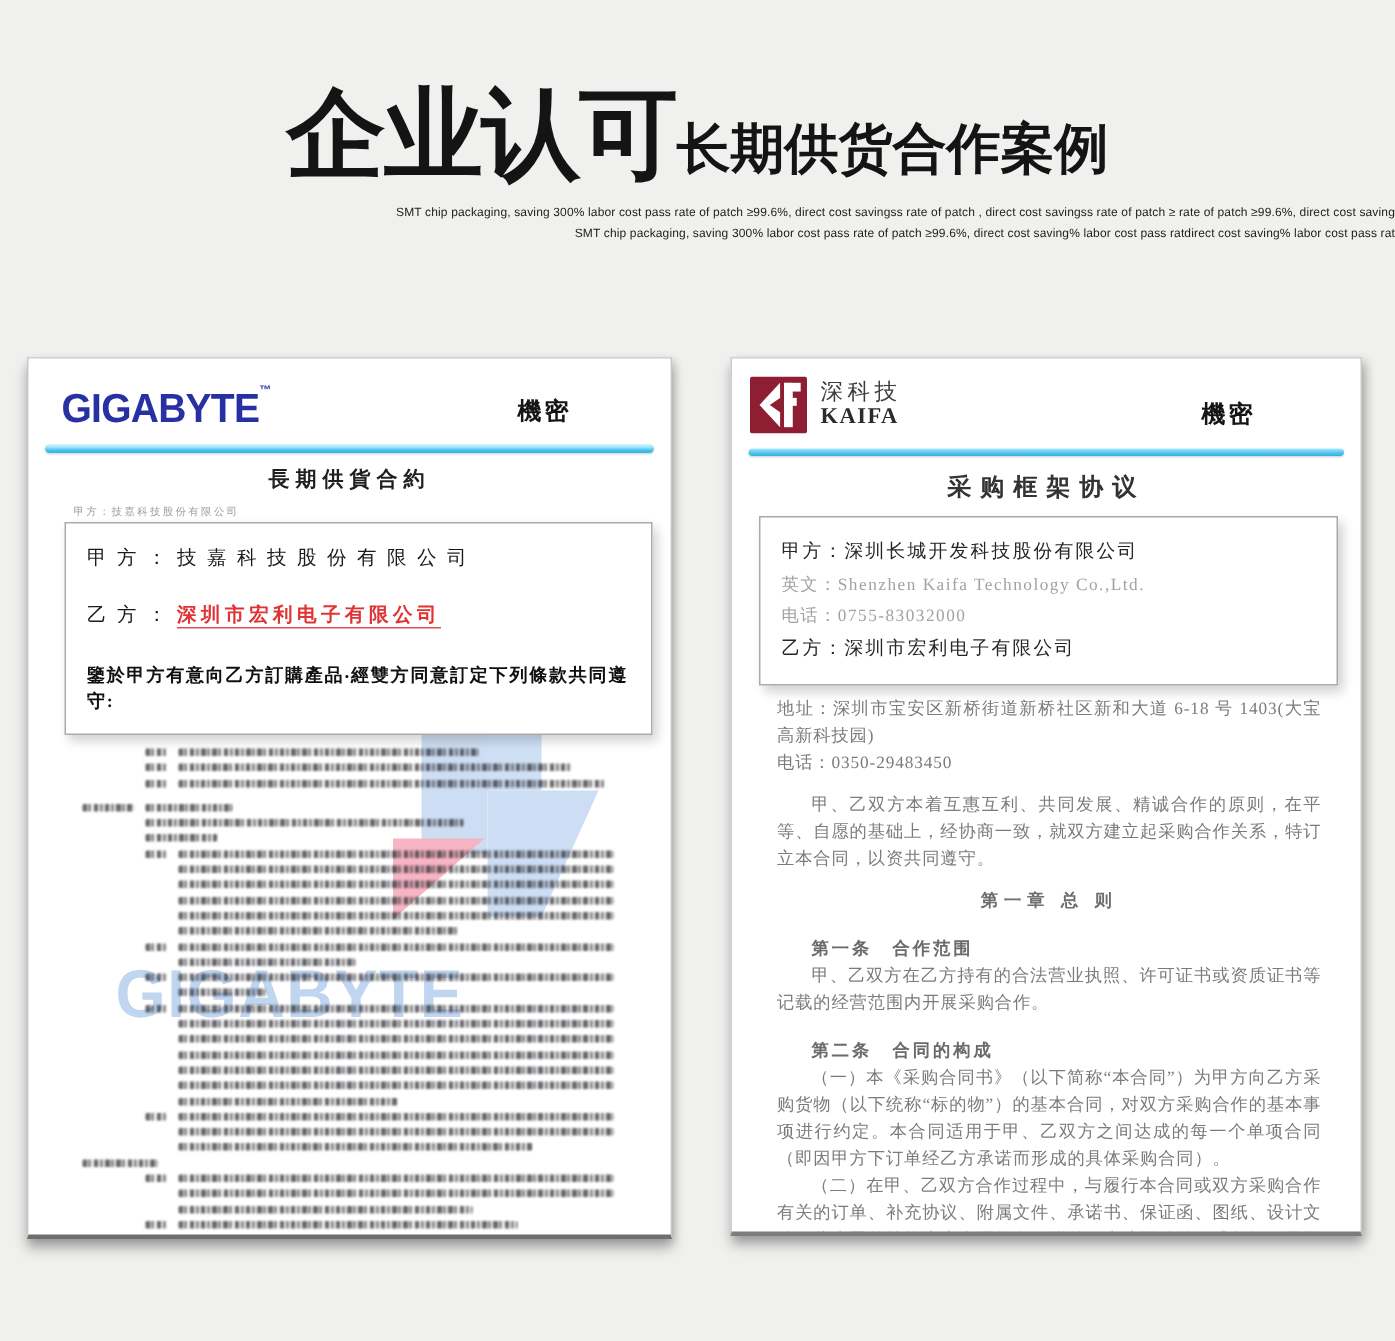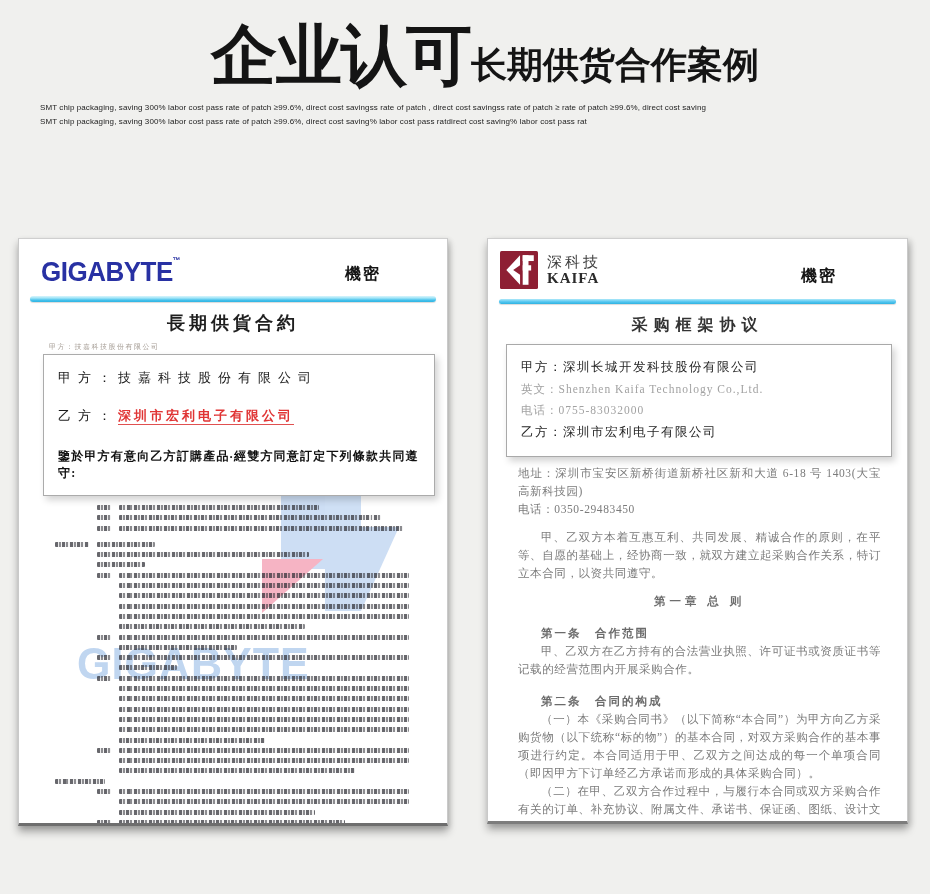--- a/index.html
+++ b/index.html
@@ -3,21 +3,21 @@
 <meta charset="utf-8">
 <style>
   html,body{margin:0;padding:0;}
   body{
     width:930px;height:894px;overflow:hidden;
     background:#f0f0ee;
     font-family:"Liberation Sans", sans-serif;
     position:relative;
   }
   
-  .header{padding-top:22px;text-align:left;color:#141414;margin-left:40px;}
+  .header{padding-top:56px;text-align:right;color:#141414;}
   .title-row{display:flex;justify-content:center;align-items:flex-end;line-height:1;}
   .title-main{font-size:66px;font-weight:700;letter-spacing:-1px;}
   .title-sub{font-size:36px;font-weight:700;padding-bottom:5px;letter-spacing:0px;}
   .tagline{font-size:8px;color:#1c1c1c;letter-spacing:0.1px;}
   .tagline.l1{margin:15px 0 0 0;}
   .tagline.l2{margin:5px 0 0 0;}
   
   .docs-row{position:absolute;top:238px;left:0;width:930px;display:flex;}
   .doc{
     background:#ffffff;box-sizing:border-box;position:relative;overflow:hidden;
@@ -48,21 +48,21 @@
   .brand-gigabyte sup{font-size:8px;vertical-align:18px;}
   
   .divider{
     height:6px;border-radius:4px;margin:8px 11px 0 11px;
     background:linear-gradient(to bottom,#d9f4fc 0%,#9fe4f7 35%,#45c1ec 70%,#2fb4e2 100%);
     box-shadow:0 1px 1px rgba(0,0,0,0.15);
   }
   .doc-right .divider{height:5px;margin-top:10px;background:linear-gradient(to bottom,#aee8f9 0%,#55c6f0 55%,#2fb2e0 100%);}
   .doc-title{
     text-align:center;font-family:"Liberation Serif", serif;font-weight:700;color:#1f1f1f;
-    font-size:18px;letter-spacing:4px;margin:9px 0 0 0;filter:blur(0.2px);
+    font-size:14px;letter-spacing:4px;margin:9px 0 0 0;filter:blur(0.2px);
   }
   .doc-right .doc-title{font-size:16px;letter-spacing:6px;color:#333;margin-top:11px;}
   .faded-line{
     margin:7px 0 2px 30px;font-size:7px;color:#a59d95;letter-spacing:1.5px;
     filter:blur(0.5px);font-family:"Liberation Serif", serif;
   }
   
   .callout{
     position:relative;z-index:3;background:#ffffff;
     border:1px solid #ababab;box-shadow:3px 4px 7px rgba(0,0,0,0.18);

